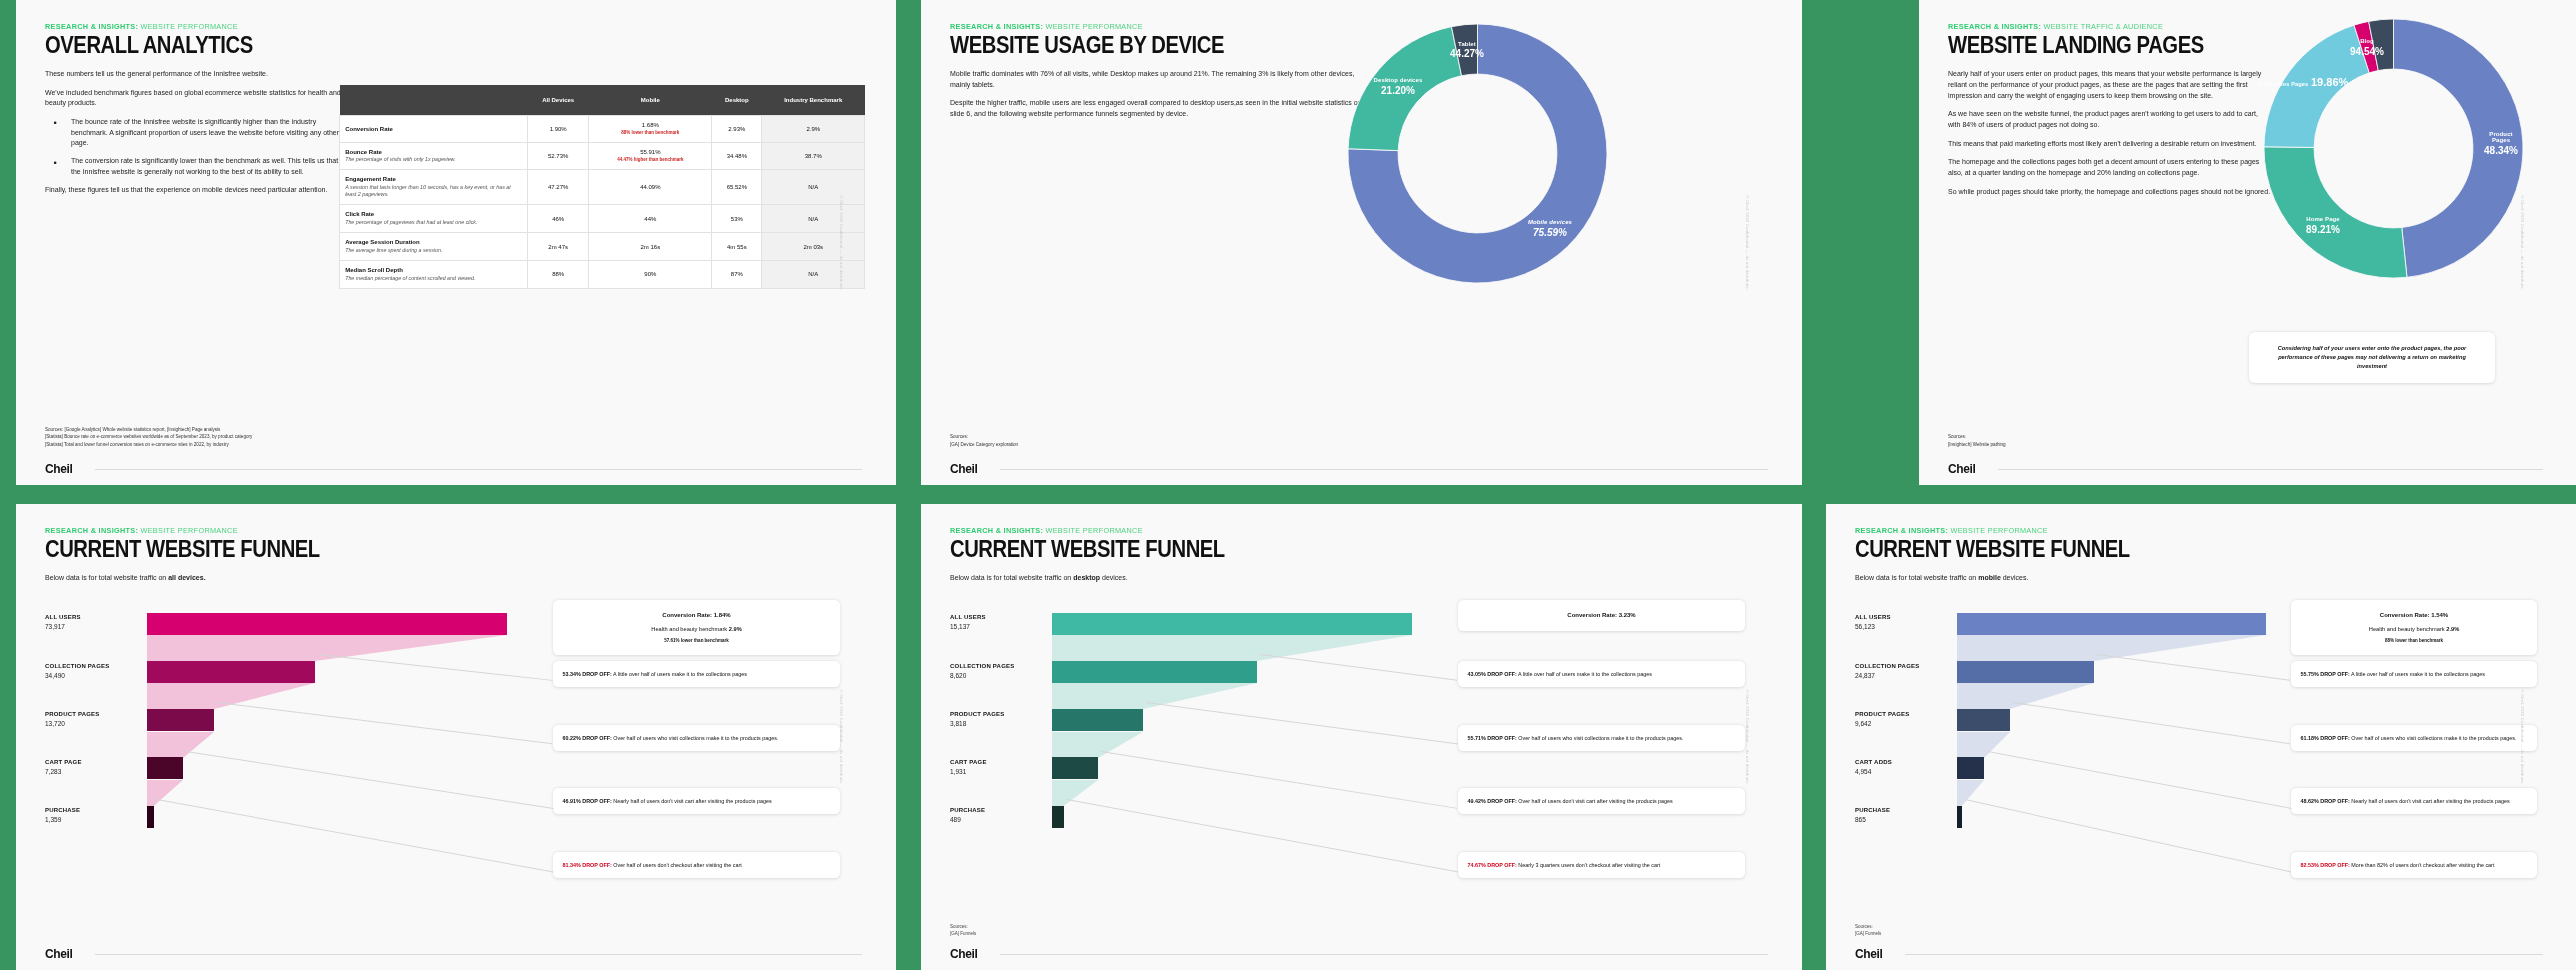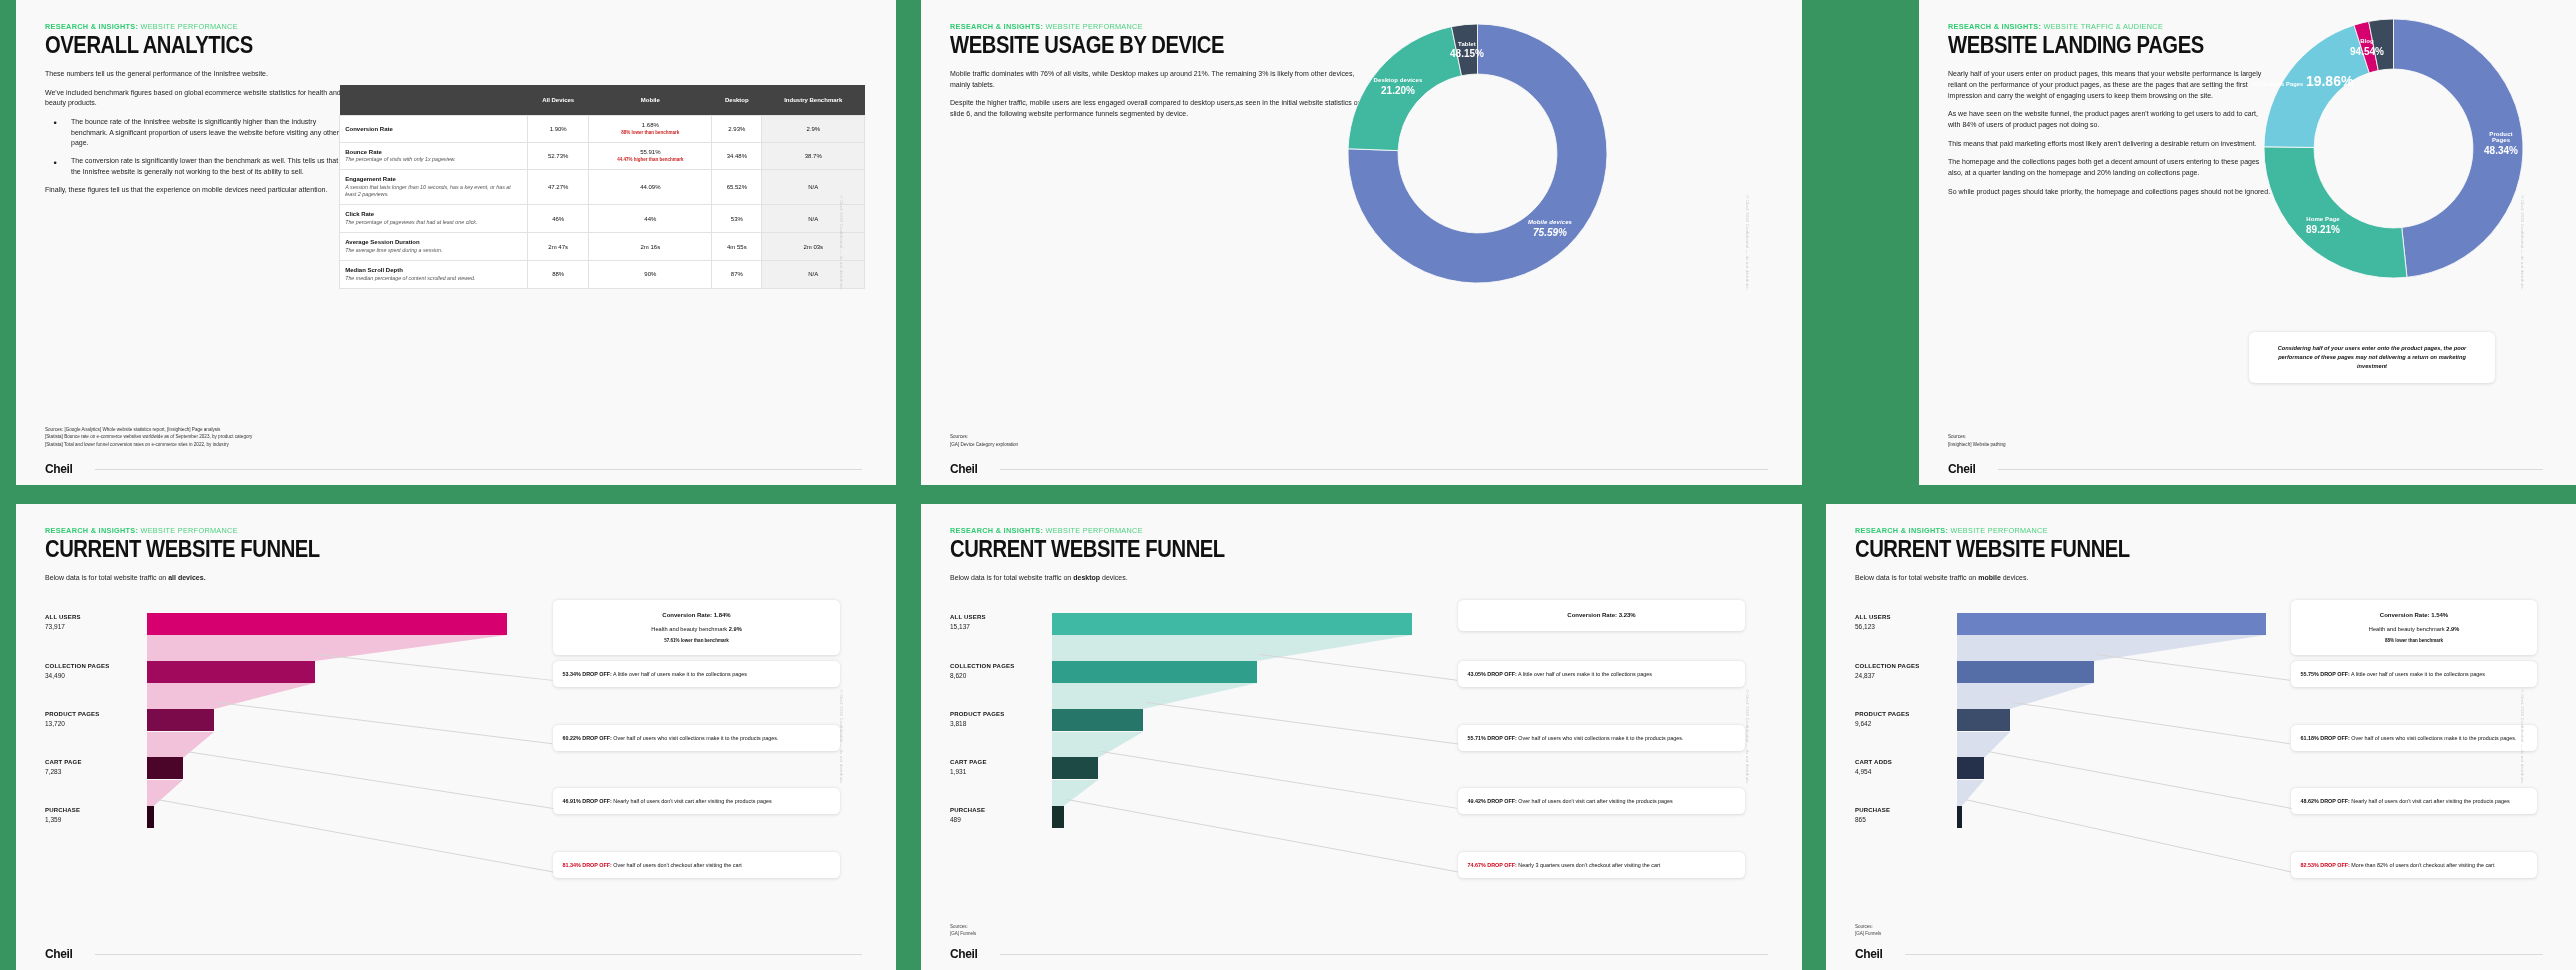--- a/index.html
+++ b/index.html
@@ -93,21 +93,21 @@
 
   
   .donut-box { position: absolute; }
   .donut { position: relative; }
   .donut svg { display: block; }
   .dlabel { position: absolute; text-align: center; color: #fff; pointer-events: none; }
   .dlabel .nm { font-size: 6px; font-weight: bold; display: block; letter-spacing: 0.1px; }
   .dlabel .pc { font-size: 10px; font-weight: bold; display: block; margin-top: 1.7px; }
   .dlabel.inline { white-space: nowrap; }
   .dlabel.inline .nm { display: inline; font-size: 5.7px; }
-  .dlabel.inline .pc { display: inline; font-size: 14px; margin-left: 2.6px; }
+  .dlabel.inline .pc { display: inline; font-size: 11px; margin-left: 2.6px; }
 
   .callout-quote {
     position: absolute; left: 330px; bottom: 102px; width: 246px;
     background: #fff; border-radius: 6px; padding: 12px 15.5px;
     box-shadow: 0 0.9px 3.4px rgba(0,0,0,.13);
     font-size: 5.7px; font-style: italic; font-weight: bold;
     line-height: 1.6; text-align: center; color: #111;
   }
 
   
@@ -305,21 +305,21 @@
             <div class="dlabel" style="left: 202px; top: 204px; transform: translate(-50%, -50%); font-style: italic;">
               <span class="nm">Mobile devices</span>
               <span class="pc">75.59%</span>
             </div>
             <div class="dlabel" style="left: 50px; top: 62px; transform: translate(-50%, -50%);">
               <span class="nm">Desktop devices</span>
               <span class="pc">21.20%</span>
             </div>
             <div class="dlabel" style="left: 119px; top: 25.5px; transform: translate(-50%, -50%);">
               <span class="nm">Tablet</span>
-              <span class="pc">48.15%</span>
+              <span class="pc">44.27%</span>
             </div>
           </div>
     </div>
 
     <div class="sources">
       <div>Sources:</div>
       <div>[GA] Device Category exploration</div>
     </div>
     <div class="footer-rule"></div>
     <div class="footer-logo">Cheil</div>

